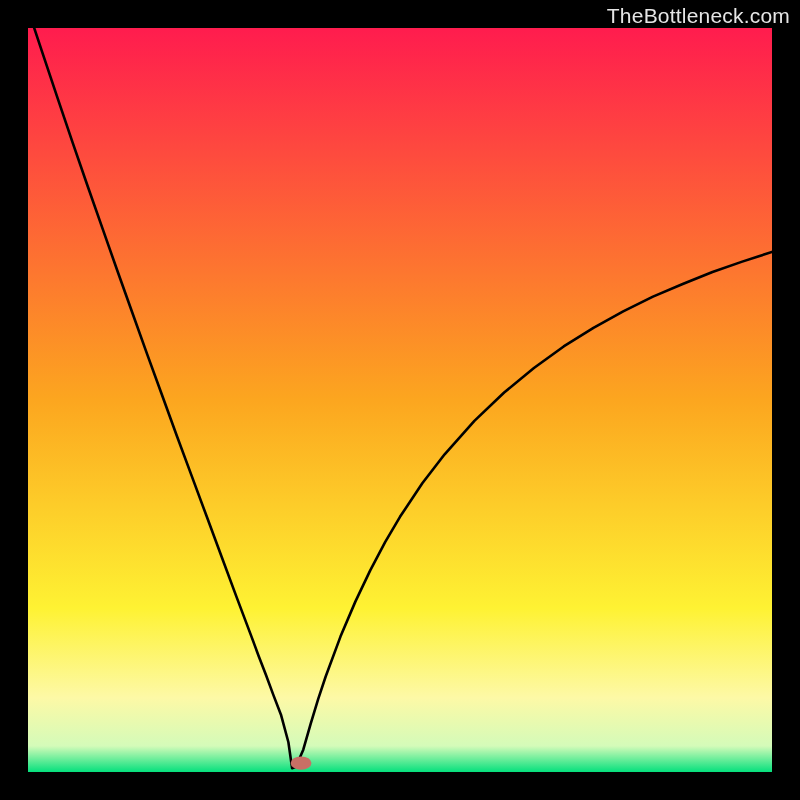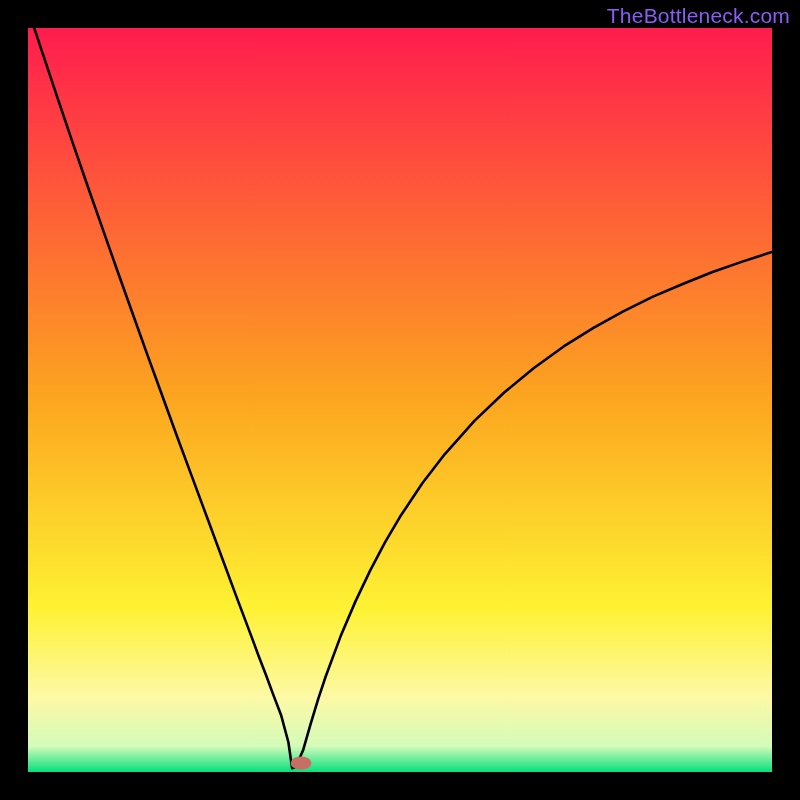--- a/index.html
+++ b/index.html
@@ -23,21 +23,21 @@
     left: 28px;
     top: 28px;
     width: 744px;
     height: 744px;
     overflow: hidden;
   }
   .watermark {
     position: absolute;
     top: 4px;
     right: 10px;
-    color: #8b5cf6;
+    color: #e5e5e5;
     font-size: 21px;
     font-weight: 500;
     letter-spacing: 0.2px;
   }
 </style>
 </head>
 <body>
 
 <div class="frame">
   <div class="watermark">TheBottleneck.com</div>

